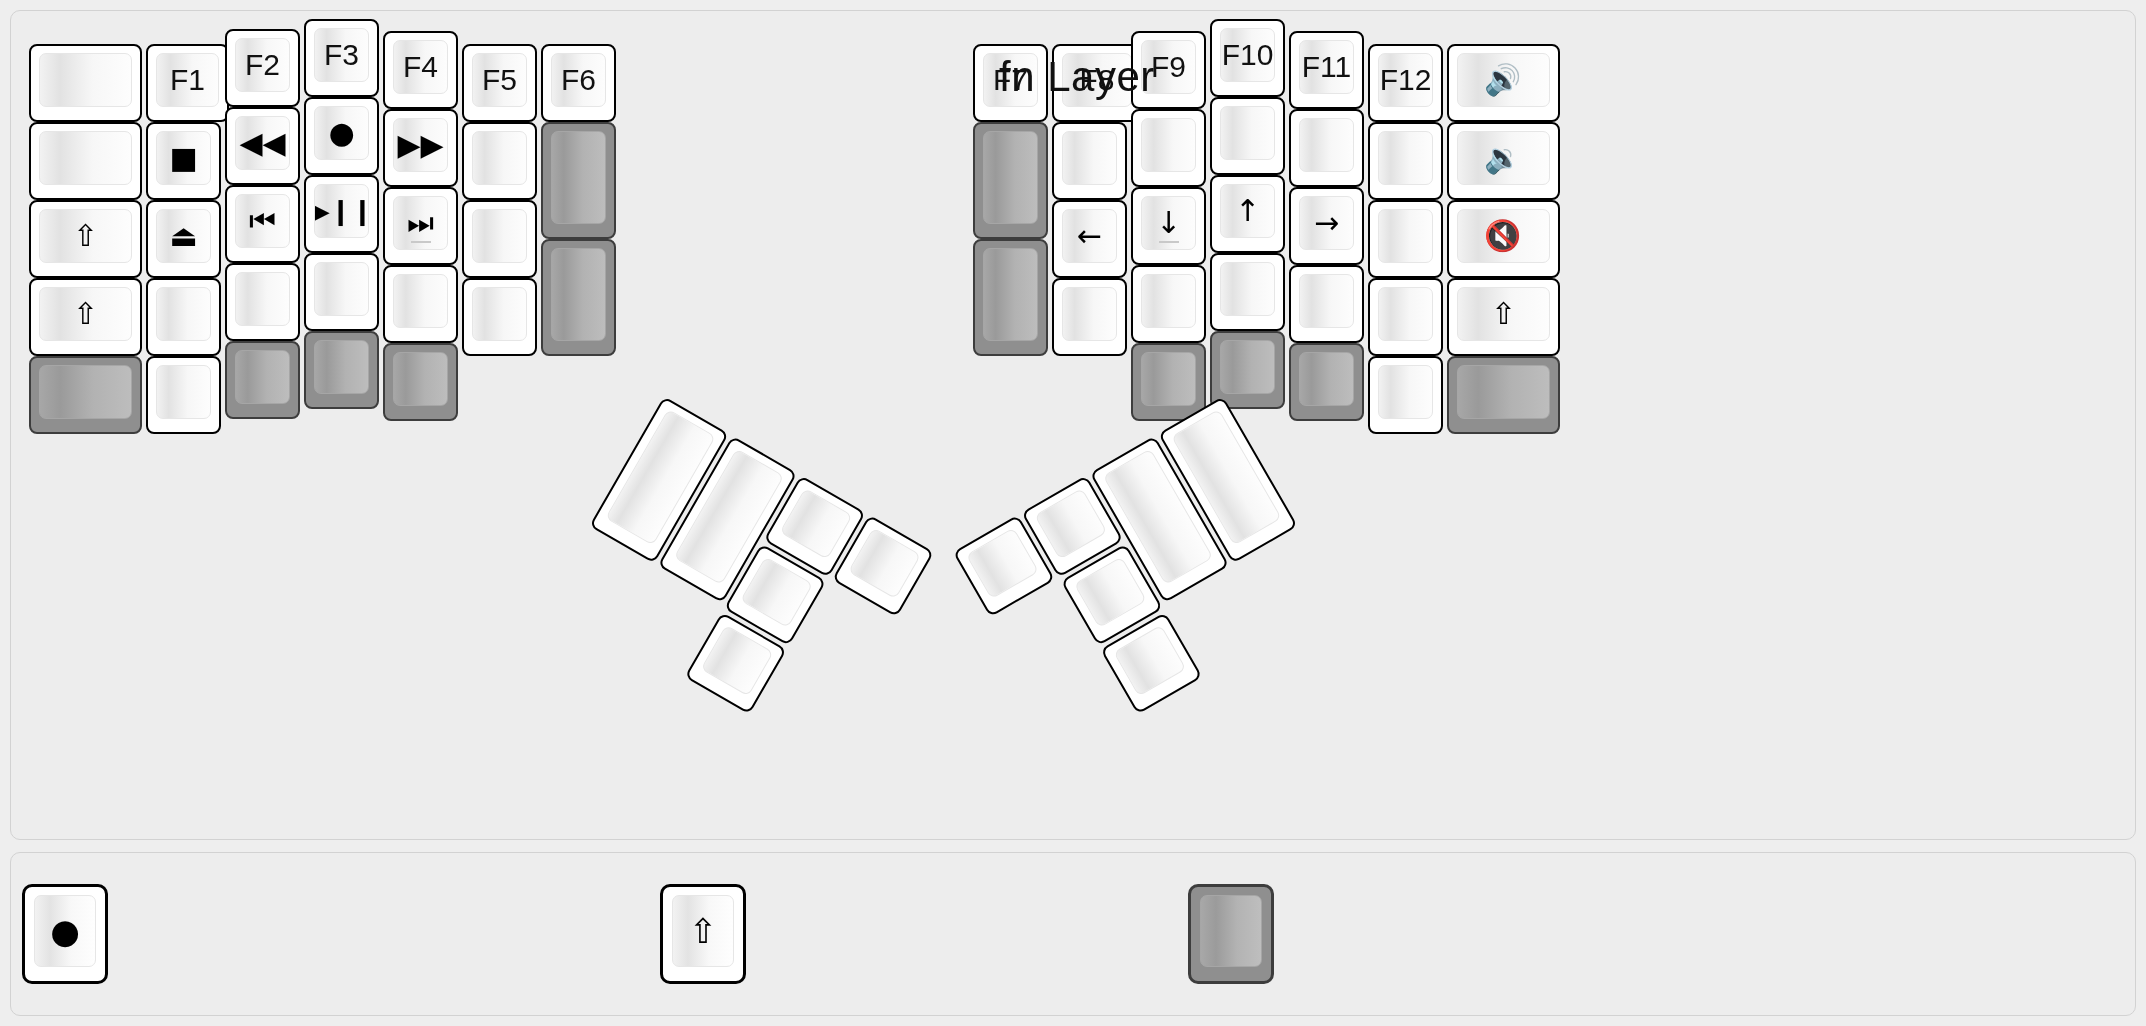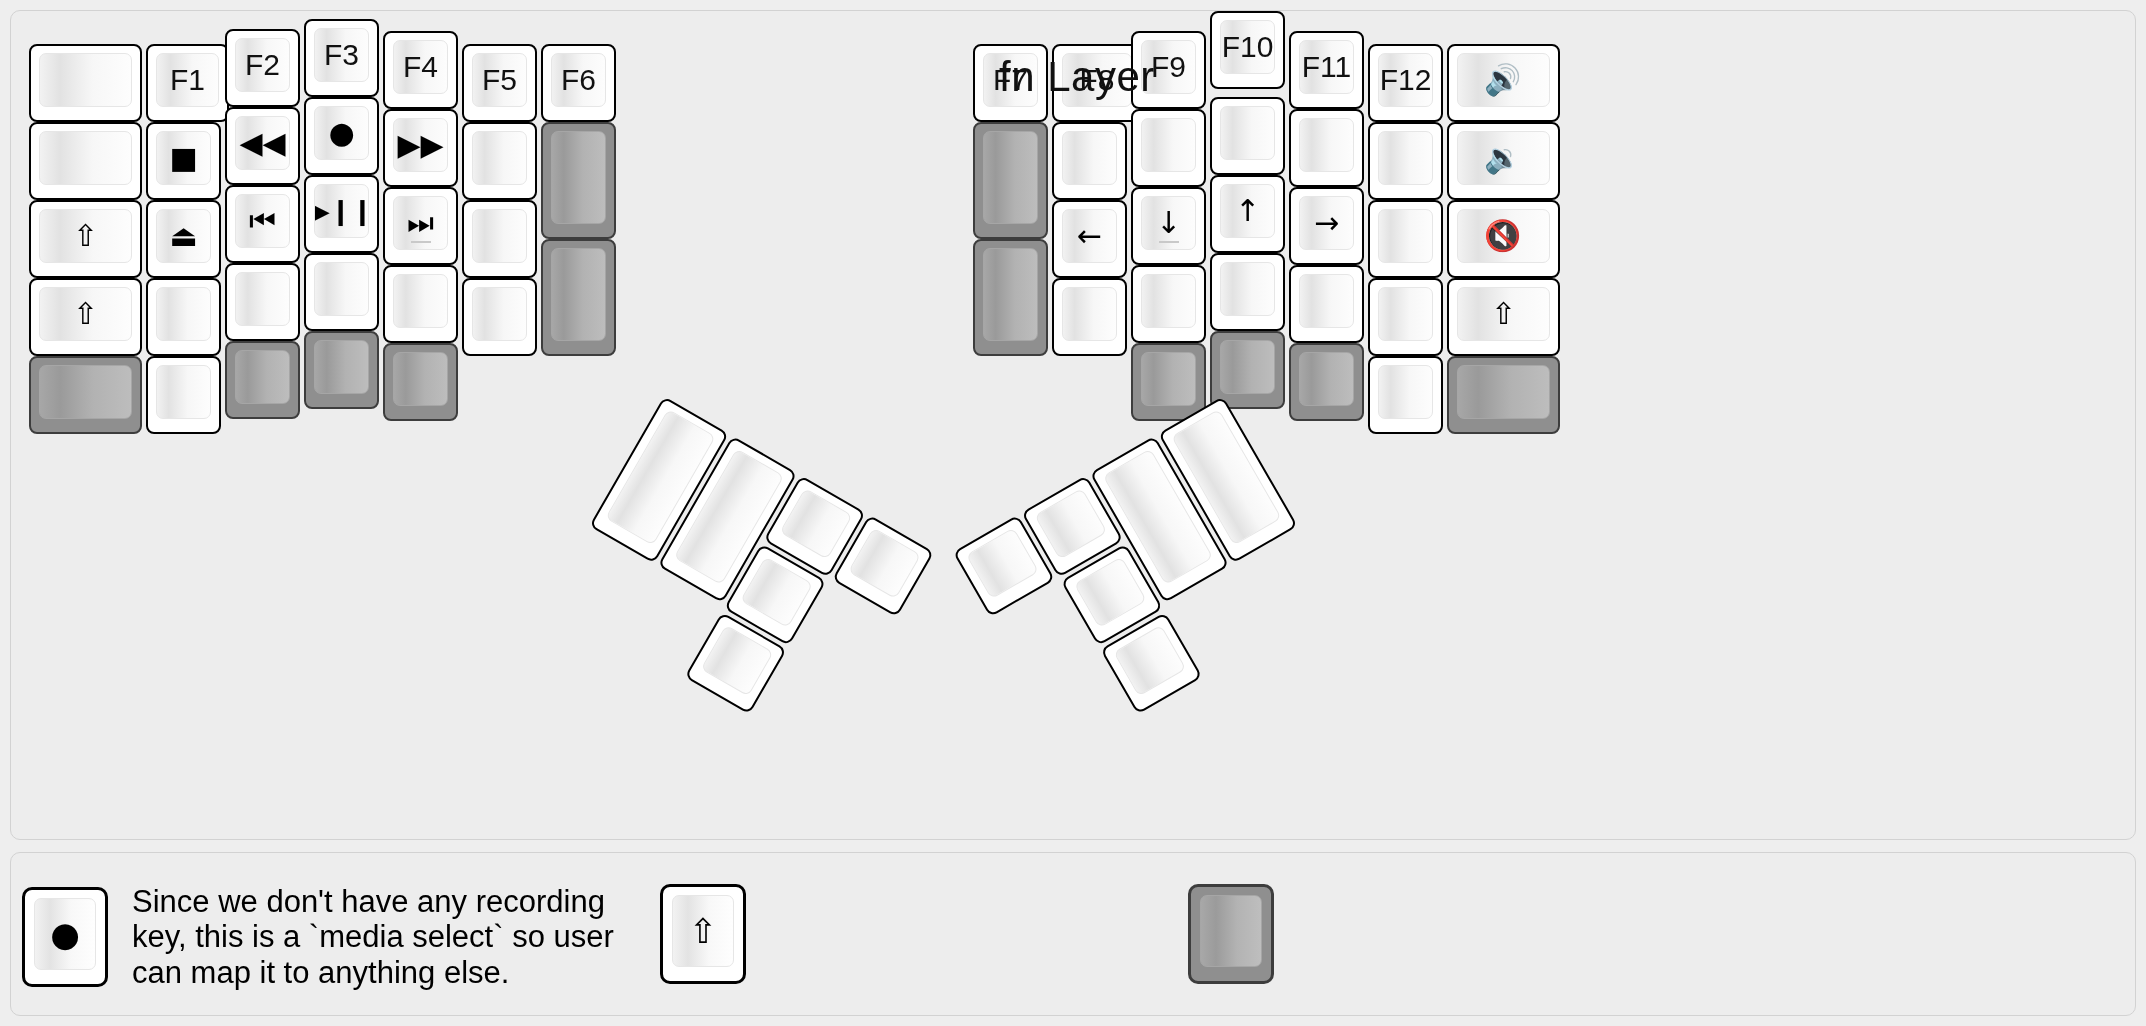--- a/index.html
+++ b/index.html
@@ -270,21 +270,21 @@
             <span class="glyph">↓</span>
             <div class="sub-underline"></div>
           </div>
         </div>
         <div class="key" style="left: 1120px; top: 254px; width: 75px; height: 78px;">
           <div class="cap"></div>
         </div>
         <div class="key trans" style="left: 1120px; top: 332px; width: 75px; height: 78px;">
           <div class="cap"></div>
         </div>
-        <div class="key" style="left: 1199px; top: 0; width: 75px; height: 78px; padding-left: 44px;">
+        <div class="key" style="left: 1199px; top: 8px; width: 75px; height: 78px; padding-left: 44px;">
           <div class="cap">
             <span class="legendtext">F10</span>
           </div>
         </div>
         <div class="key" style="left: 1199px; top: 86px; width: 75px; height: 78px;">
           <div class="cap"></div>
         </div>
         <div class="key" style="left: 1199px; top: 164px; width: 75px; height: 78px;">
           <div class="cap">
             <span class="glyph">↑</span>
@@ -400,23 +400,20 @@
   </div>
 
   <div id="legend-panel" class="panel"></div>
 
   <div id="legend-1" class="legend-item">
     <div class="legend-key">
       <div class="cap">
         <span class="glyph big">●</span>
       </div>
     </div>
-    <div class="legend-desc">Since we don't have any recording
-key, this is a `media select` so user
-can map it to anything else.</div>
   </div>
 
   <div id="legend-2" class="legend-item">
     <div class="legend-key">
       <div class="cap">
         <span class="glyph big">⇧</span>
       </div>
     </div>
   </div>
 

